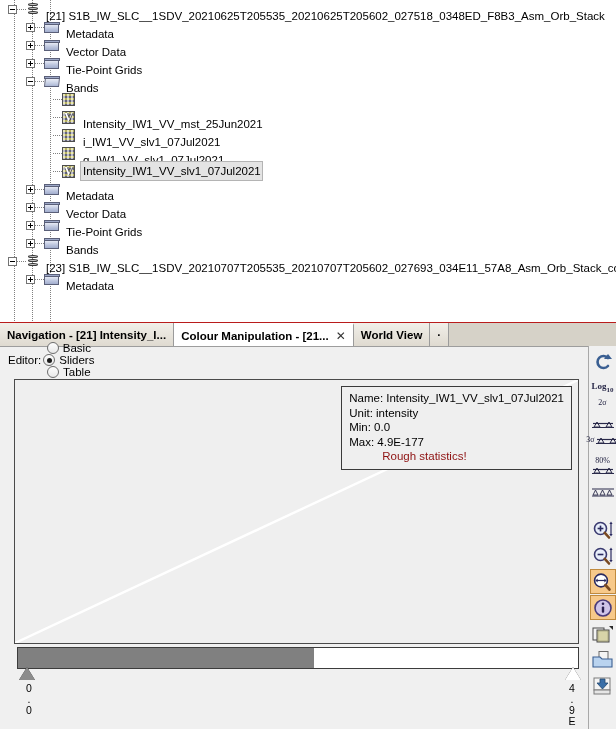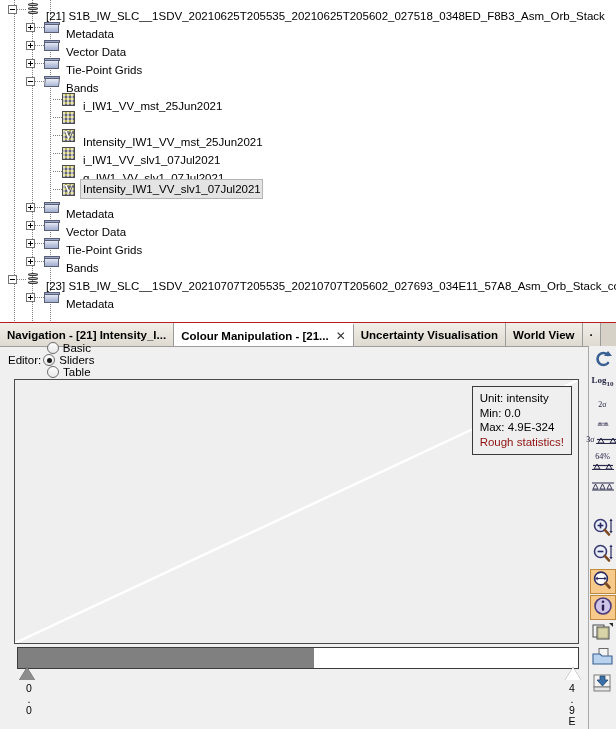--- a/index.html
+++ b/index.html
@@ -264,21 +264,21 @@
     position: absolute;
     right: 6px; top: 6px;
     background: #efefef;
     border: 1px solid #3a3a3a;
     padding: 4px 7px 5px 7px;
     font-size: 11.5px;
     line-height: 14.5px;
     z-index: 3;
     white-space: nowrap;
   }
-  #info-box .warn { color: #8e1111; }
+  #info-box .warn { color: #8e1111; margin-left: 33px; }
 
   
   #slider-track {
     position: absolute;
     left: 3px; top: 268px;
     width: 562px; height: 22px;
     border: 1px solid #3c3c3c;
     background: #ffffff;
     box-sizing: border-box;
   }
@@ -318,20 +318,21 @@
     border-left: 1px solid #a8a8a8;
     display: flex;
     flex-direction: column;
     align-items: center;
     padding-top: 3px;
     box-sizing: border-box;
   }
   .tb-btn {
     width: 26px; height: 25px;
     display: flex;
+    align-items: center;
     justify-content: center;
     margin-bottom: 1px;
     box-sizing: border-box;
     flex: 0 0 auto;
   }
   .tb-btn.sel {
     background: #f7c98a;
     border: 1px solid #c08a3e;
   }
   .tb-btn .txt {
@@ -400,27 +401,20 @@
           <div class="tab"></div>
           <div class="body"></div>
         </div>
         <span class="tree-label">Bands</span>
       </div>
       <div class="tree-row">
         <div class="spacer" style="width: 44px;"></div>
         <div class="spacer" style="width: 9px;"></div>
         <div class="dots"></div>
         <div class="icon-band"></div>
-        <span class="tree-label">i_IW1_VV_mst_25Jun2021</span>
-      </div>
-      <div class="tree-row">
-        <div class="spacer" style="width: 44px;"></div>
-        <div class="spacer" style="width: 9px;"></div>
-        <div class="dots"></div>
-        <div class="icon-band"></div>
       </div>
       <div class="tree-row">
         <div class="spacer" style="width: 44px;"></div>
         <div class="spacer" style="width: 9px;"></div>
         <div class="dots"></div>
         <div class="icon-band virtual"></div>
         <span class="tree-label">Intensity_IW1_VV_mst_25Jun2021</span>
       </div>
       <div class="tree-row">
         <div class="spacer" style="width: 44px;"></div>
@@ -506,23 +500,20 @@
       </div>
     </div>
 
   <div id="tabbar">
       <div class="tab">
         <span>Navigation - [21] Intensity_I...</span>
       </div>
       <div class="tab active">
         <span>Colour Manipulation - [21...</span>
         <span class="closex">✕</span>
-      </div>
-      <div class="tab">
-        <span>Uncertainty Visualisation</span>
       </div>
       <div class="tab">
         <span>World View</span>
       </div>
       <div class="tab">
         <span>·</span>
       </div>
     </div>
 
   <div id="cm-panel">
@@ -546,23 +537,24 @@
     </div>
 
     <div id="chart-wrap">
 
       <div id="chart">
         <svg width="563" height="263" viewBox="0 0 563 263">
           <line id="curve-line" x1="0" y1="263" x2="563" y2="0" stroke="#ffffff" stroke-width="2.4"></line>
         </svg>
 
         <div id="info-box">
+          <div>Name: Intensity_IW1_VV_slv1_07Jul2021</div>
           <div>Unit: intensity</div>
           <div>Min: 0.0</div>
-          <div>Max: 4.9E-324</div>
+          <div>Max: 4.9E-177</div>
           <div class="warn">Rough statistics!</div>
         </div>
       </div>
 
       <div id="slider-track">
         <div id="slider-fill" style="width: 52.8%; background: rgb(128, 128, 128);"></div>
       </div>
 
       <div class="thumb filled" id="thumb-left" style="left: 5px;"></div>
       <div class="thumb" id="thumb-right" style="left: 551px;"></div>
@@ -599,21 +591,21 @@
           <svg width="24" height="10" viewBox="0 0 24 10">
             <line x1="2" y1="4.5" x2="22" y2="4.5" stroke="#2a2a4a" stroke-width="1.2"></line>
             <polygon points="3,8 6,3 9,8" fill="none" stroke="#2a2a4a" stroke-width="1"></polygon>
             <polygon points="15,8 18,3 21,8" fill="none" stroke="#2a2a4a" stroke-width="1"></polygon>
             <line x1="1" y1="8.5" x2="23" y2="8.5" stroke="#2a2a4a" stroke-width="1"></line>
           </svg>
         </div>
       </div>
       <div class="tb-btn">
         <div style="display:flex;flex-direction:column;align-items:center;line-height:1;">
-          <span style="font-size:8px;font-family:'Liberation Serif',serif;color:#1c1c3c;">64%</span>
+          <span style="font-size:8px;font-family:'Liberation Serif',serif;color:#1c1c3c;">80%</span>
           <svg width="24" height="10" viewBox="0 0 24 10">
             <line x1="2" y1="4.5" x2="22" y2="4.5" stroke="#2a2a4a" stroke-width="1.2"></line>
             <polygon points="3,8 6,3 9,8" fill="none" stroke="#2a2a4a" stroke-width="1"></polygon>
             <polygon points="15,8 18,3 21,8" fill="none" stroke="#2a2a4a" stroke-width="1"></polygon>
             <line x1="1" y1="8.5" x2="23" y2="8.5" stroke="#2a2a4a" stroke-width="1"></line>
           </svg>
         </div>
       </div>
       <div class="tb-btn">
         <svg width="24" height="13" viewBox="0 0 24 13">

